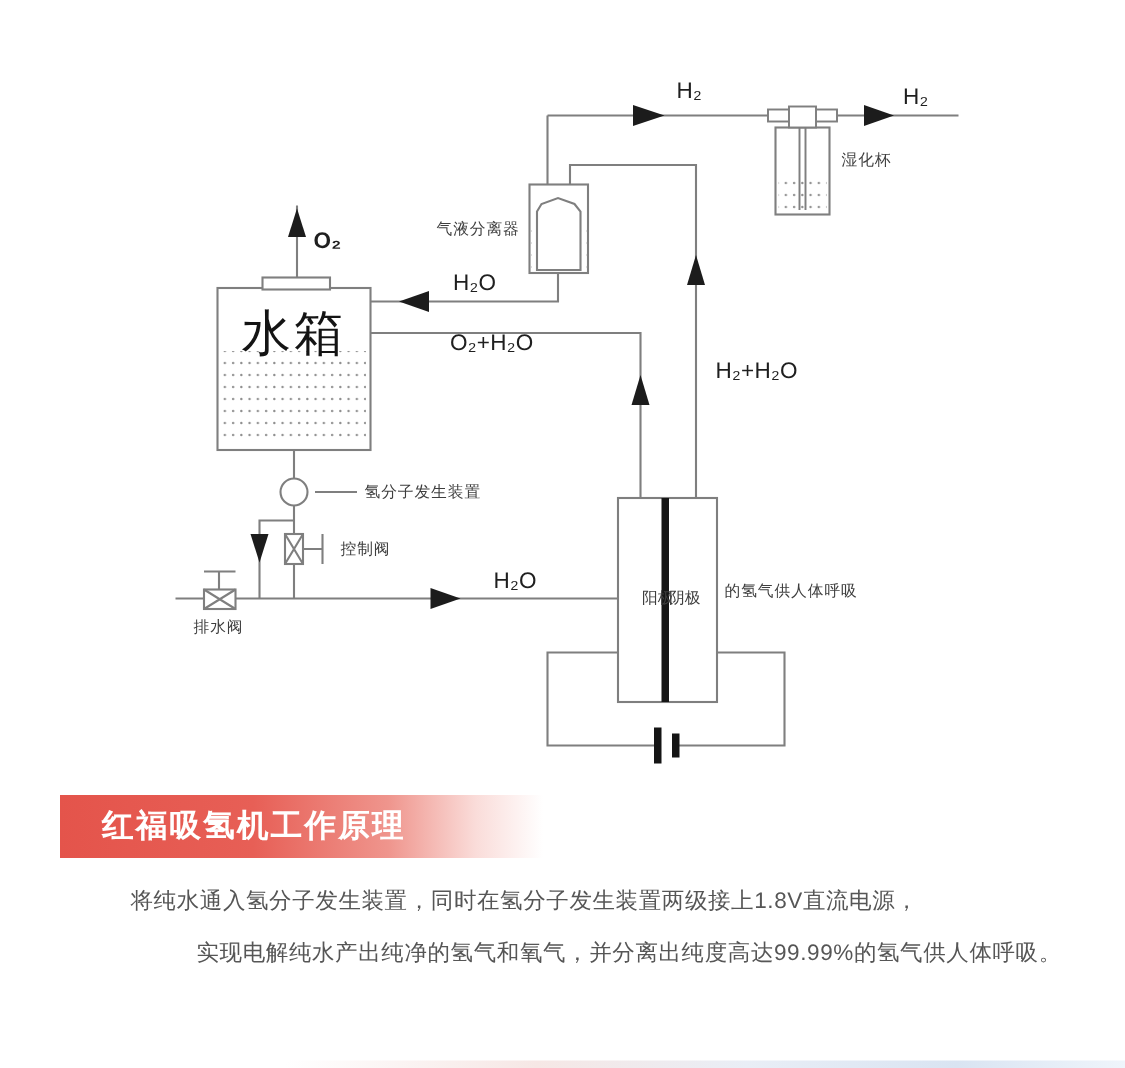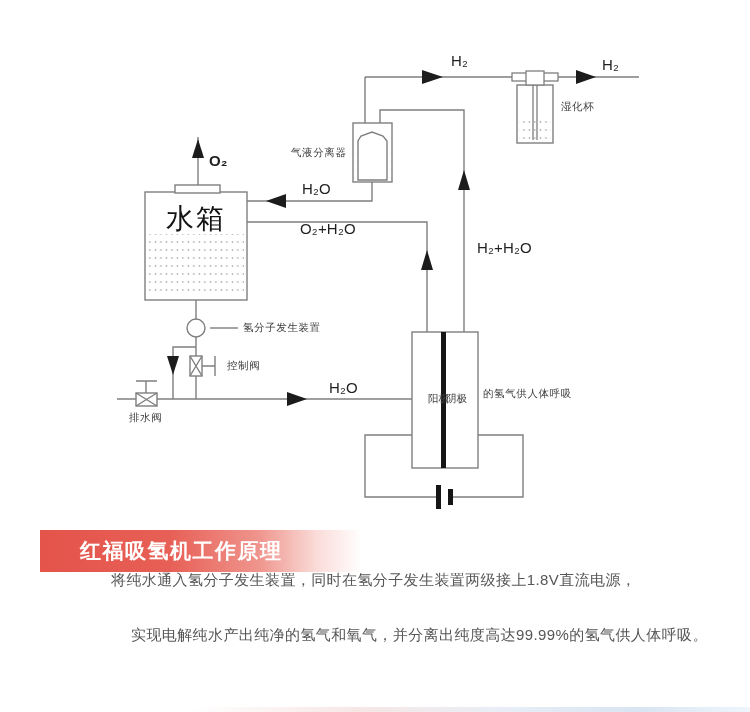--- a/index.html
+++ b/index.html
@@ -9,34 +9,34 @@
   .lbl{position:absolute;white-space:nowrap;color:#2a2a2a;}
   .chem{font-size:15px;color:#1f1f1f;letter-spacing:0.2px;}
   .cjk-s{font-size:10.5px;color:#3e3e3e;letter-spacing:0.6px;}
   #lbl-o2{left:209px;top:152px;font-weight:bold;}
   #lbl-h2o-return{left:302px;top:180px;}
   #lbl-o2h2o{left:300px;top:220px;}
   #lbl-h2h2o{left:477px;top:229px;margin-top:10px;}
   #lbl-h2-mid{left:451px;top:52px;}
   #lbl-h2-out{left:602px;top:56px;}
   #lbl-h2o-feed{left:329px;top:379px;}
-  #lbl-tank{left:145px;top:200px;width:102px;text-align:center;font-size:28px;color:#141414;letter-spacing:2px;}
+  #lbl-tank{left:145px;top:200px;width:102px;text-align:center;font-size:33px;color:#141414;letter-spacing:2px;}
   #lbl-separator{left:291px;top:146px;}
   #lbl-humidifier{left:561px;top:100px;}
   #lbl-sensor{left:243px;top:321px;}
   #lbl-control{left:227px;top:359px;}
   #lbl-drain{left:129px;top:411px;}
   #lbl-anode{left:428px;top:392px;width:31px;letter-spacing:0;}
   #lbl-cathode{left:446px;top:392px;width:16px;text-align:center;letter-spacing:0;}
   #lbl-generator{left:483px;top:387px;}
   #banner{position:absolute;left:40px;top:530px;width:322px;height:42px;
           background:linear-gradient(90deg,#e4544b 0%,#e75f56 40%,#ef958d 68%,#fadcd9 86%,#ffffff 100%);}
-  #banner-title{line-height:42px;padding-left:40px;font-size:21px;font-weight:bold;color:#ffffff;letter-spacing:1.5px;}
+  #banner-title{line-height:42px;padding-left:28px;font-size:21px;font-weight:bold;color:#ffffff;letter-spacing:1.5px;}
   .desc{position:absolute;left:87px;font-size:15px;color:#565656;letter-spacing:0.4px;}
-  #desc-line1{top:571px;margin-left:24px;}
+  #desc-line1{top:591px;}
   #desc-line2{top:626px;margin-left:44px;}
   #bottom-strip{position:absolute;left:190px;right:0;bottom:0;height:5px;
           background:linear-gradient(90deg,rgba(255,255,255,0) 0%,#f6e7e5 30%,#e9eef6 55%,#d9e4f2 80%,#eff5fb 100%);}
 </style>
 </head>
 <body>
 
 <div id="page">
 
   <svg id="diagram-svg" width="750" height="520" viewBox="0 0 750 520">

